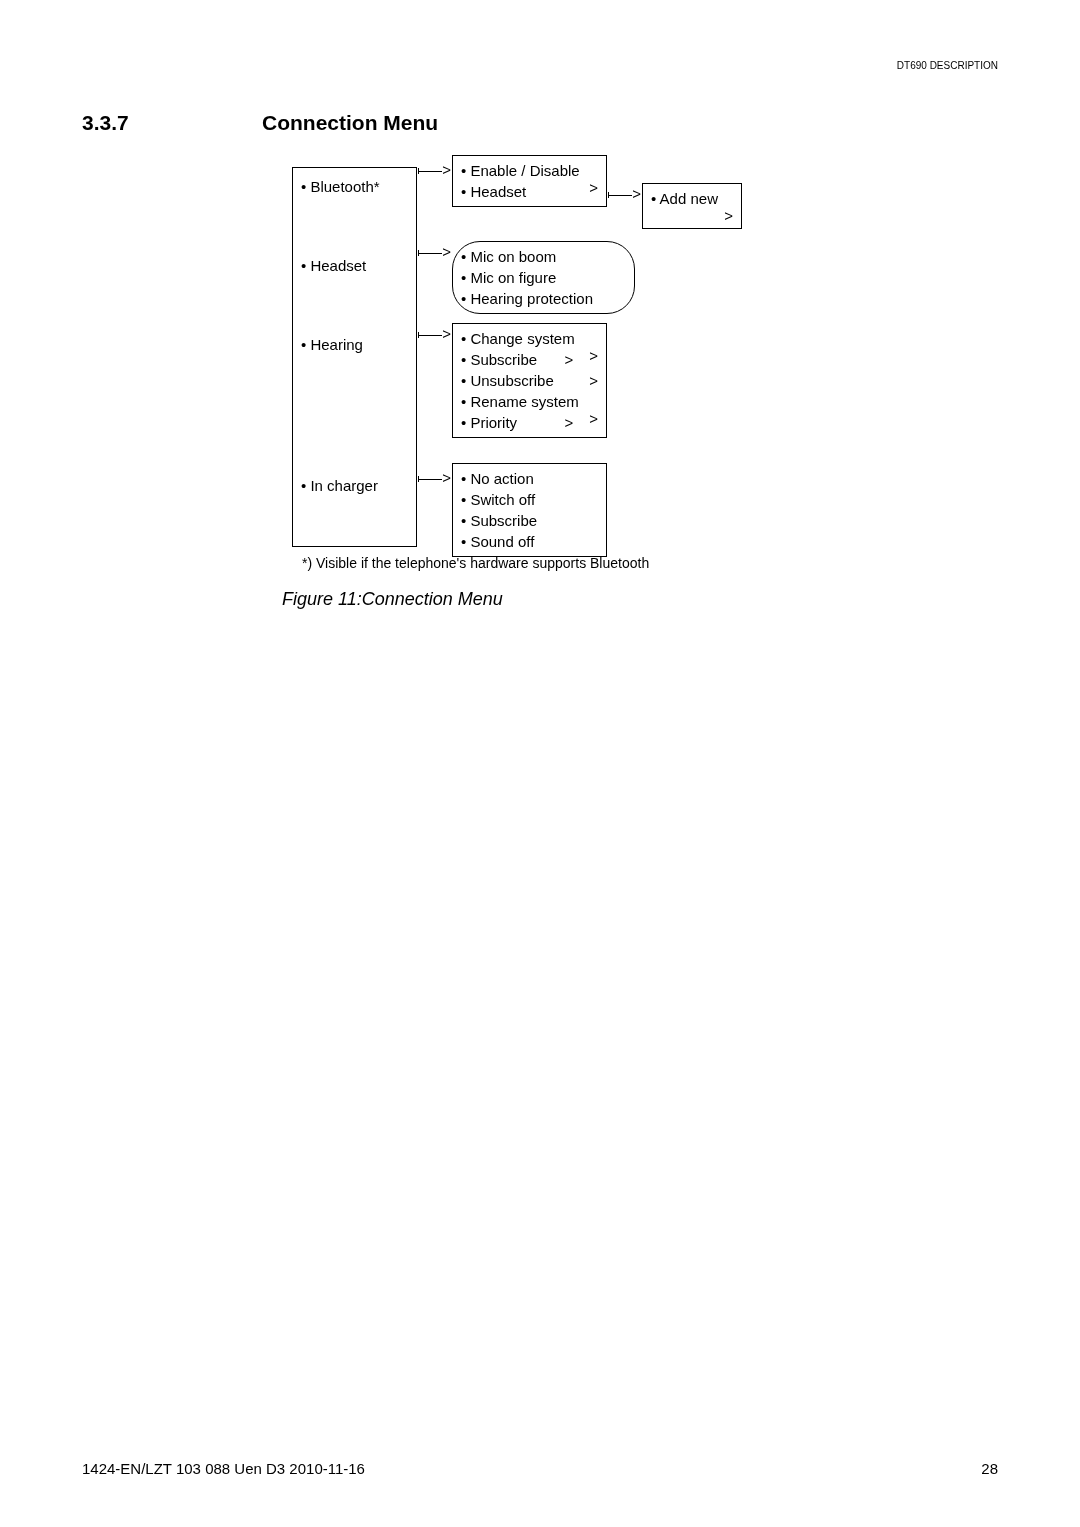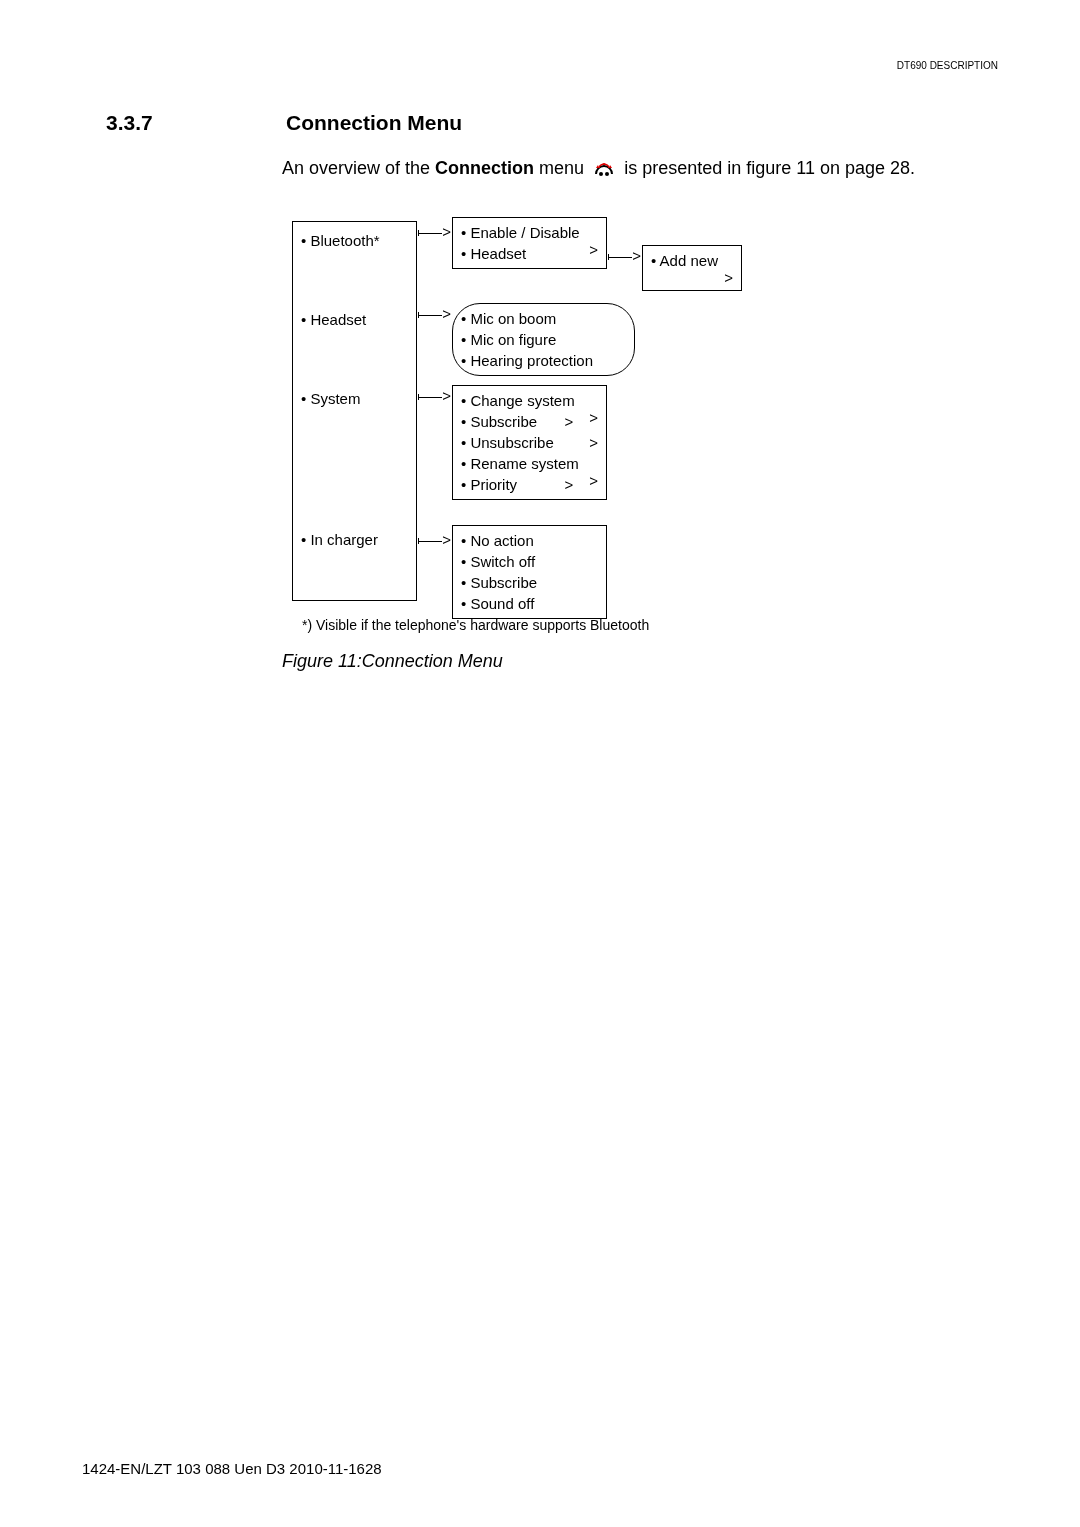--- a/index.html
+++ b/index.html
@@ -19,21 +19,20 @@
     }
     .section-row {
       display: flex;
       gap: 110px;
       margin-bottom: 20px;
     }
     .section-num {
       font-weight: bold;
       font-size: 21px;
       min-width: 70px;
-      margin-left: 24px;
     }
     .section-title {
       font-weight: bold;
       font-size: 21px;
     }
     .content-col {
       margin-left: 200px;
     }
     .intro {
       font-size: 18px;
@@ -88,57 +87,45 @@
     .fig-caption {
       font-style: italic;
       font-size: 18px;
     }
     .footer {
       position: absolute;
       bottom: 50px;
       left: 82px;
       right: 82px;
       display: flex;
+      justify-content: space-between;
       font-size: 15px;
     }
   </style>
 </head>
 <body>
 
 <div class="header-right">
   <span>DT690 DESCRIPTION</span>
 </div>
 
 <div class="section-row">
   <div class="section-num">3.3.7</div>
   <div class="section-title">Connection Menu</div>
 </div>
 
 <div class="content-col">
-  <p class="intro">
-    <span>An overview of the </span><span class="bold">Connection</span><span> menu </span>
-    <svg class="conn-icon" width="24" height="20" viewBox="0 0 24 20">
-      <path d="M 4 16 A 8 8 0 0 1 12 8 A 8 8 0 0 1 20 16" fill="none" stroke="#000" stroke-width="2"></path>
-      <path d="M 7 10 A 6 4 0 0 1 13 6" fill="none" stroke="#d00" stroke-width="1.5"></path>
-      <path d="M 6 7 L 7 10 L 4 10 Z" fill="#d00"></path>
-      <path d="M 17 10 A 6 4 0 0 0 11 6" fill="none" stroke="#d00" stroke-width="1.5"></path>
-      <path d="M 18 7 L 17 10 L 20 10 Z" fill="#d00"></path>
-      <circle cx="9" cy="16" r="2" fill="#000"></circle>
-      <circle cx="15" cy="16" r="2" fill="#000"></circle>
-    </svg>
-    <span> is presented in figure 11 on page 28.</span>
-  </p>
 
   <div class="diagram">
 
-    <div class="box" style="left:0; top:4px; width:125px; height:380px;">
+    <div class="box" style="left:0; top:12px; width:125px; height:380px;">
       <ul>
         <li class="bullet" style="margin-top:4px;">Bluetooth*</li>
         <li class="bullet" style="margin-top:58px;">Headset</li>
-        <li class="bullet" style="margin-top:58px;">System</li>
+        <li class="bullet" style="margin-top:58px;">Hearing</li>
         <li class="bullet" style="margin-top:120px;">In charger</li>
       </ul>
     </div>
 
     <div class="arrow-line" style="left:126px; top:16px; width:24px;">
         <span class="tick-up"></span>
       </div>
     <div class="arrow-line" style="left:126px; top:98px; width:24px;">
         <span class="tick-up"></span>
       </div>

